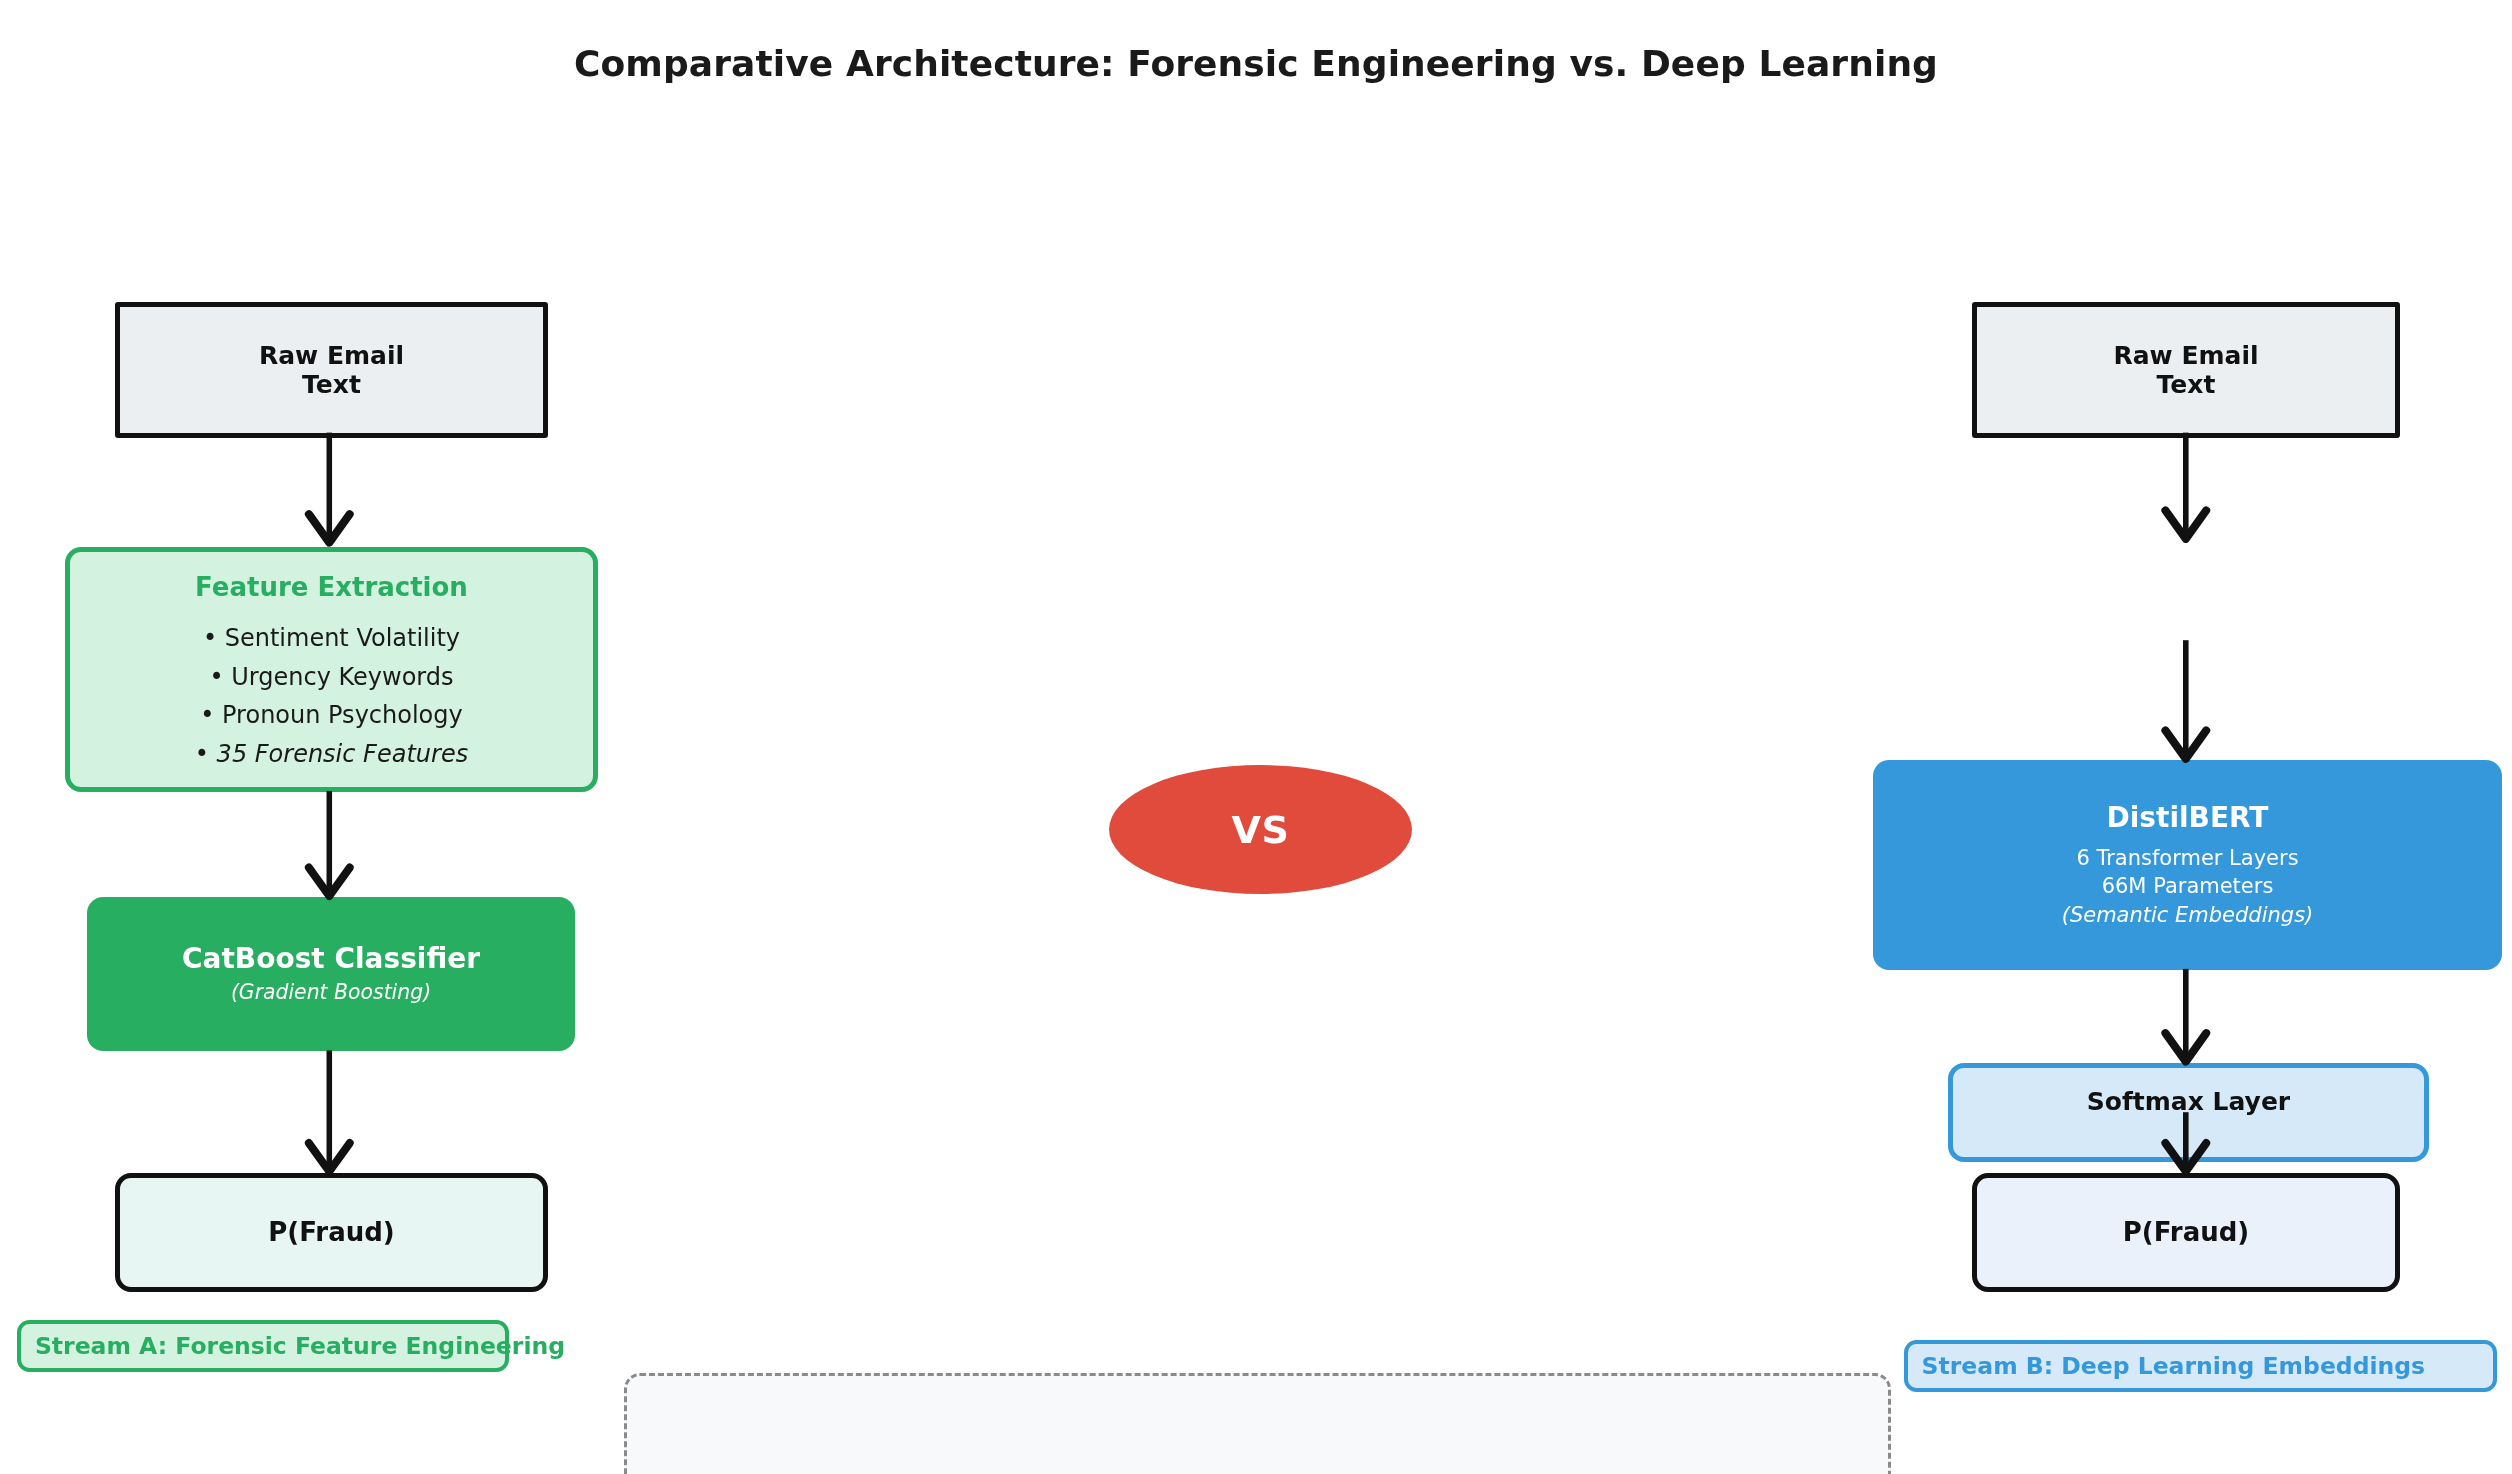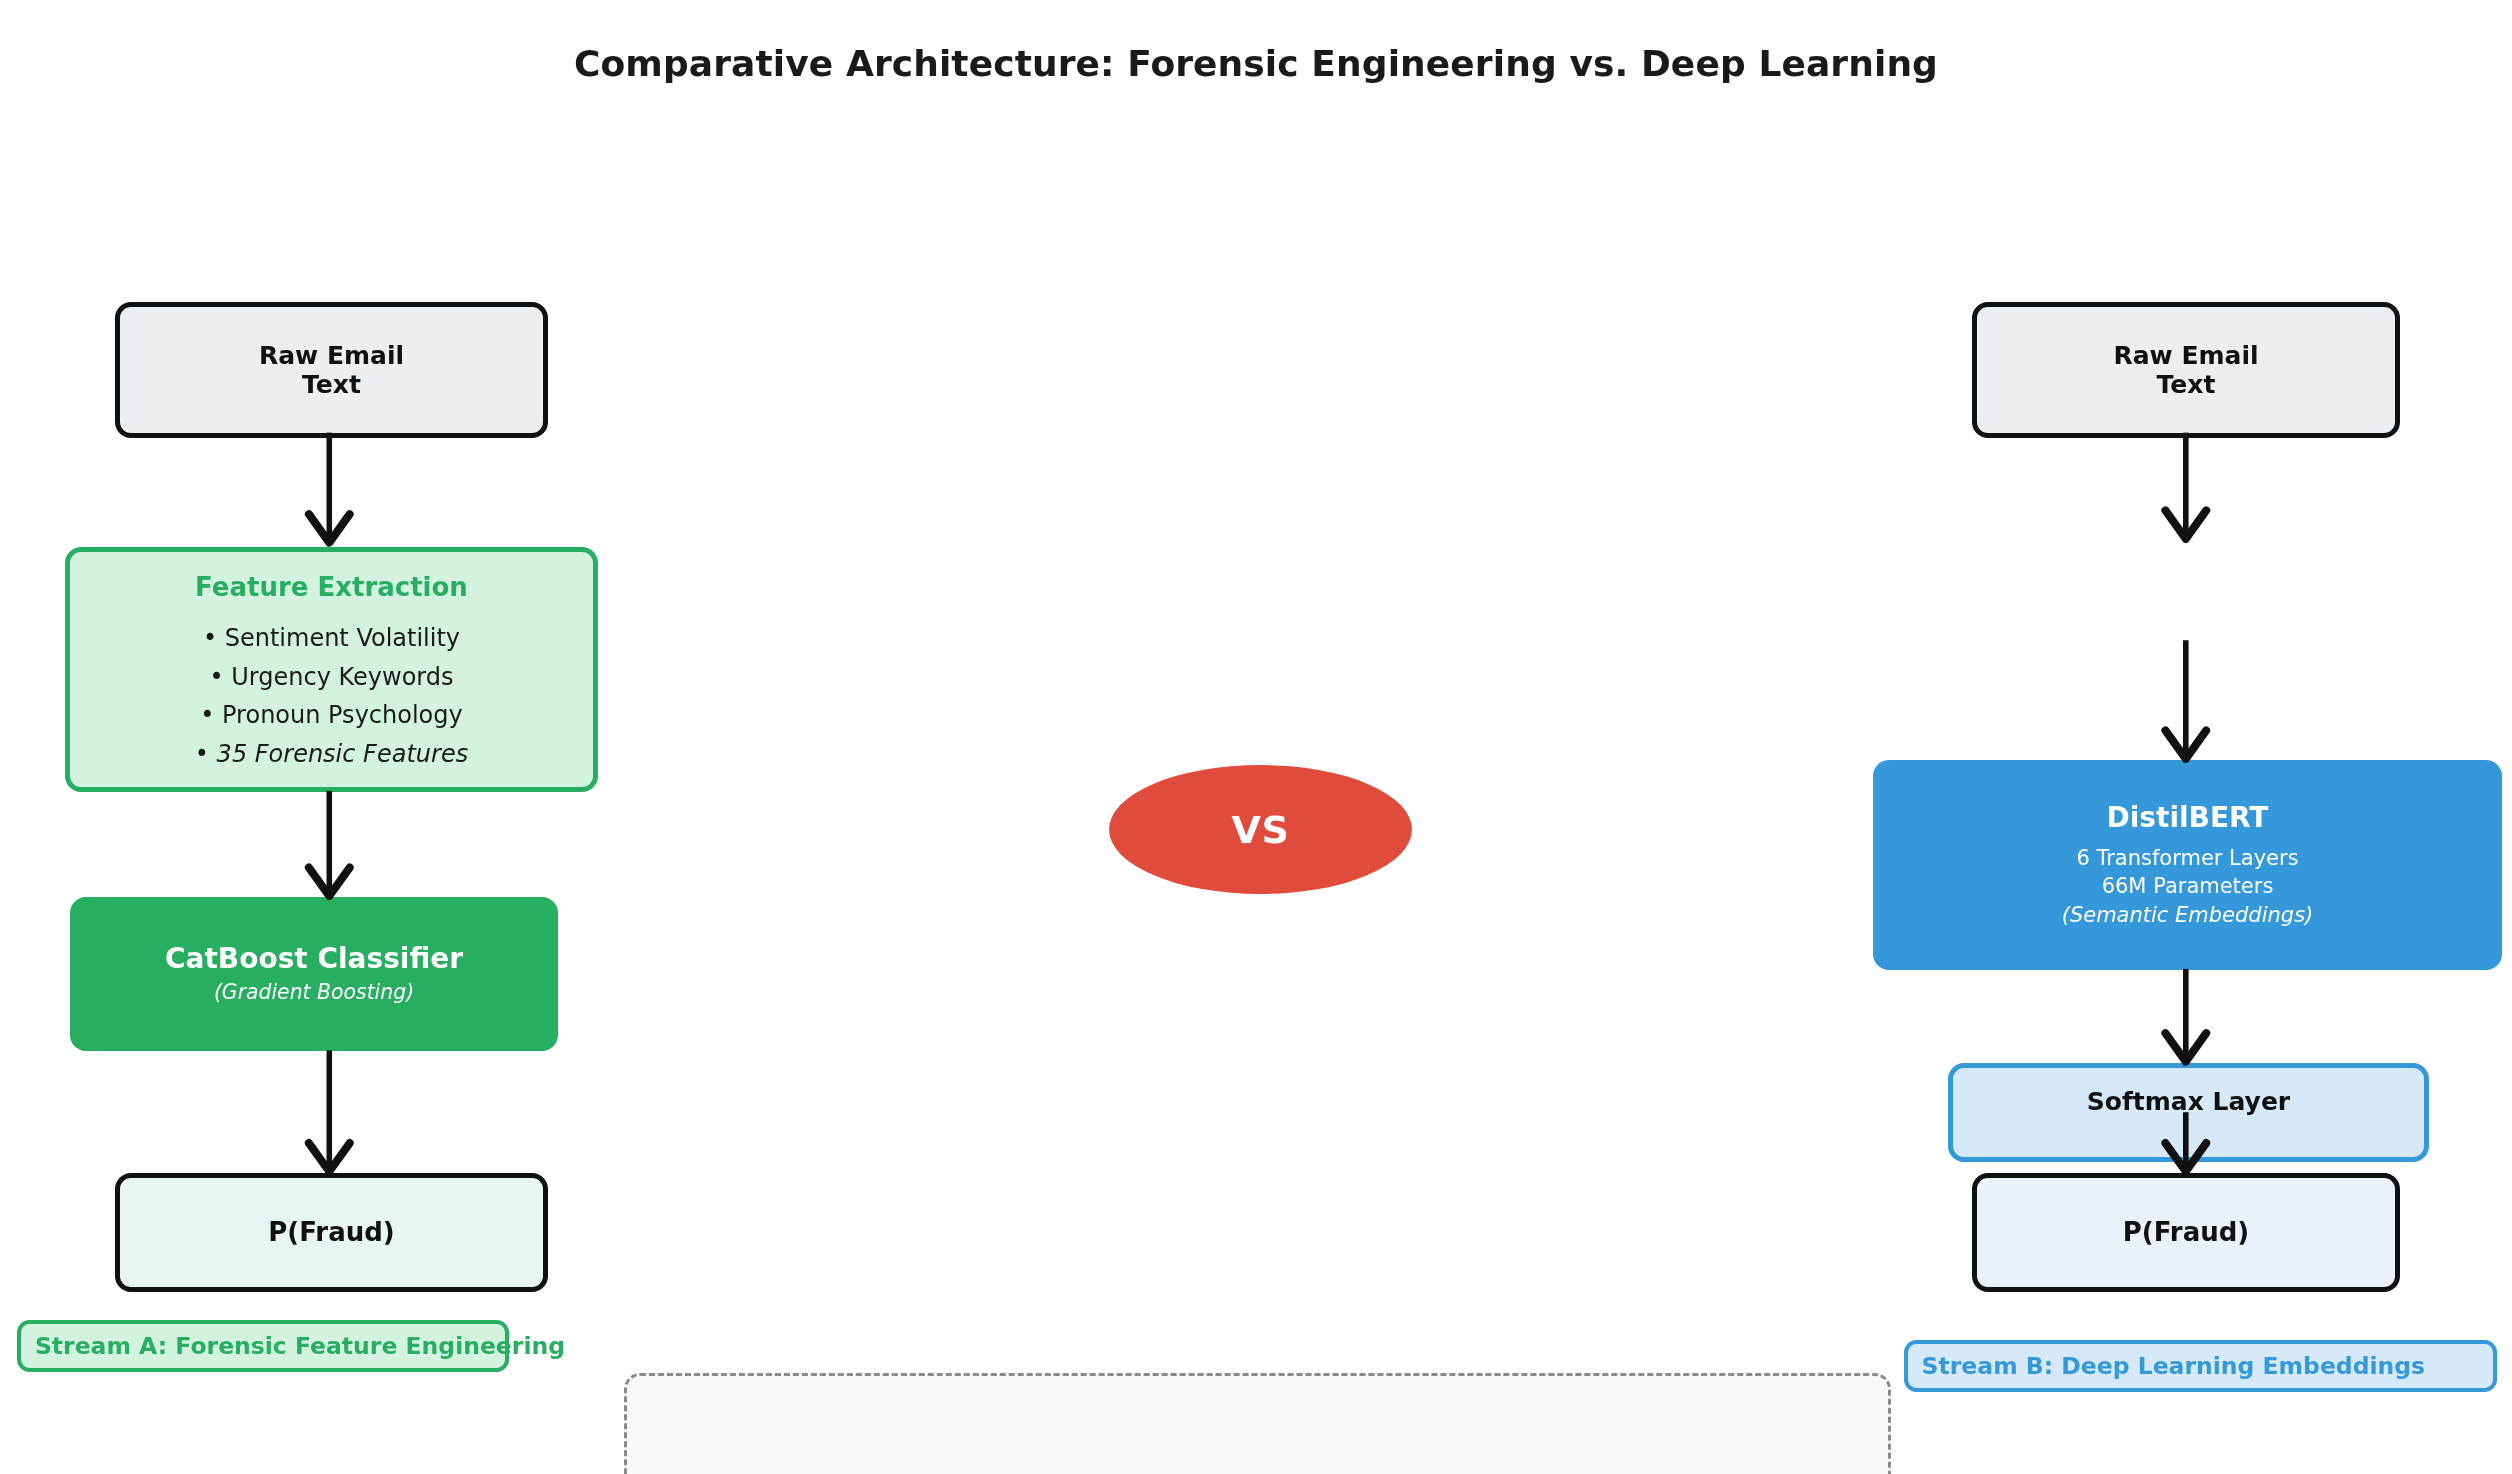--- a/index.html
+++ b/index.html
@@ -48,21 +48,21 @@
   }
   .node .n-sub {
     line-height: 1.35;
   }
   .node .n-sub.italic { font-style: italic; }
 
   
   .box-raw {
     background: #eceff1;
     border: 5.6px solid #111111;
-    border-radius: 16px;
+    border-radius: 3px;
   }
   .box-raw .n-title {
     font-size: 25px;
     color: #111111;
   }
 
   
   .box-feature {
     background: #d4f2e0;
     border: 5.6px solid #27ae60;
@@ -226,21 +226,21 @@
   <div class="node box-feature" style="left:65px; top:547px; width:533px; height:245px;">
     <div class="n-title">Feature Extraction</div>
     <div class="bullets">
       <div class="b">• Sentiment Volatility</div>
       <div class="b">• Urgency Keywords</div>
       <div class="b">• Pronoun Psychology</div>
       <div class="b italic">• 35 Forensic Features</div>
     </div>
   </div>
 
-  <div class="node box-catboost" style="left:70px; top:897px; width:488px; height:154px;">
+  <div class="node box-catboost" style="left:87px; top:897px; width:488px; height:154px;">
     <div class="n-title">CatBoost Classifier</div>
     <div class="n-sub italic">(Gradient Boosting)</div>
   </div>
 
   <div class="node box-pfraud-a" style="left:115px; top:1173px; width:433px; height:119px;">
     <div class="n-title">P(Fraud)</div>
   </div>
 
   <div class="stream-label stream-a" style="left:17.3px; top:1320px; width:492px; height:52px;">
     <span>Stream A: Forensic Feature Engineering</span>

